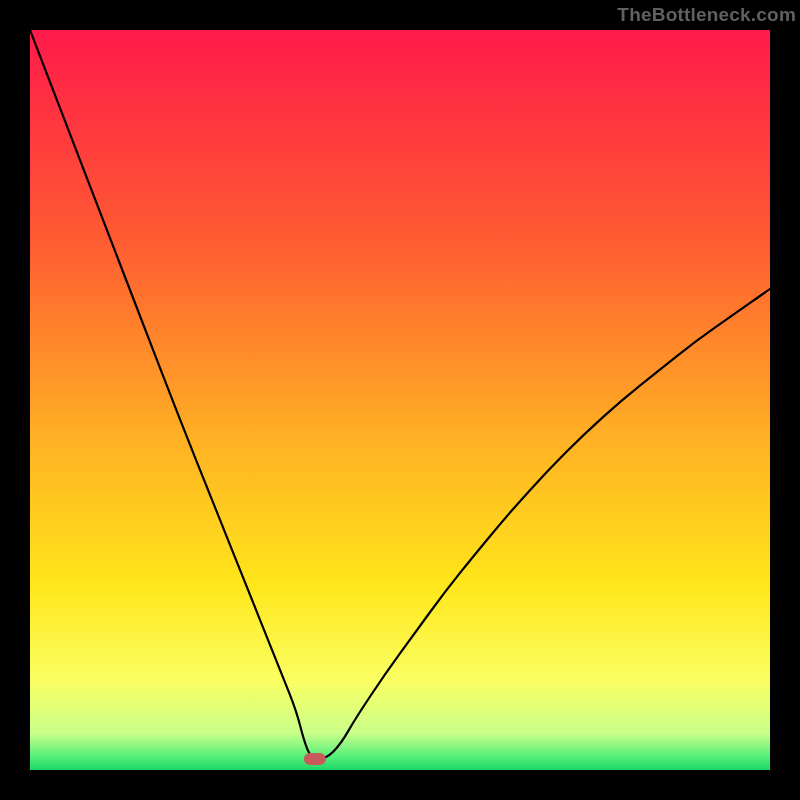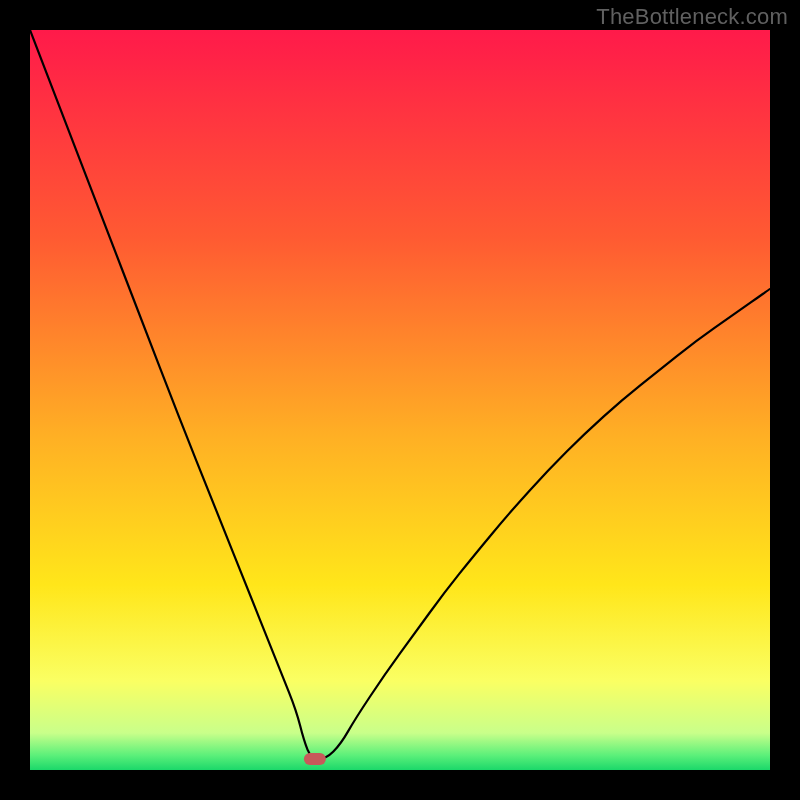--- a/index.html
+++ b/index.html
@@ -13,24 +13,24 @@
   }
   .frame {
     position: relative;
     width: 800px;
     height: 800px;
     background: #000;
   }
   .watermark {
     position: absolute;
     top: 4px;
-    right: 12px;
+    right: 4px;
     color: #606060;
-    font-size: 22px;
-    font-weight: 400;
+    font-size: 19px;
+    font-weight: 700;
     letter-spacing: 0.2px;
     z-index: 5;
   }
   .plotwrap {
     position: absolute;
     left: 30px;
     top: 30px;
     width: 740px;
     height: 740px;
   }

